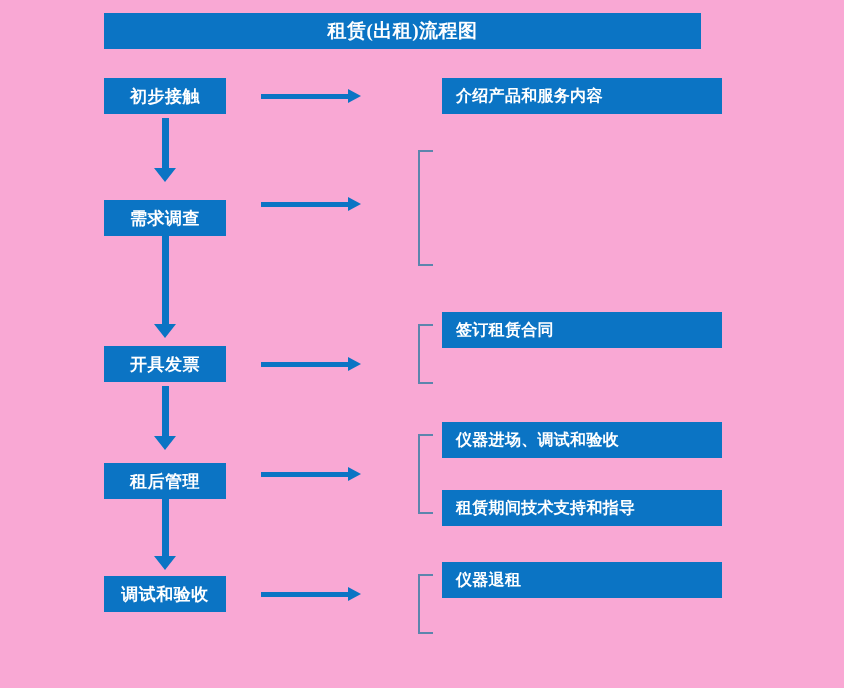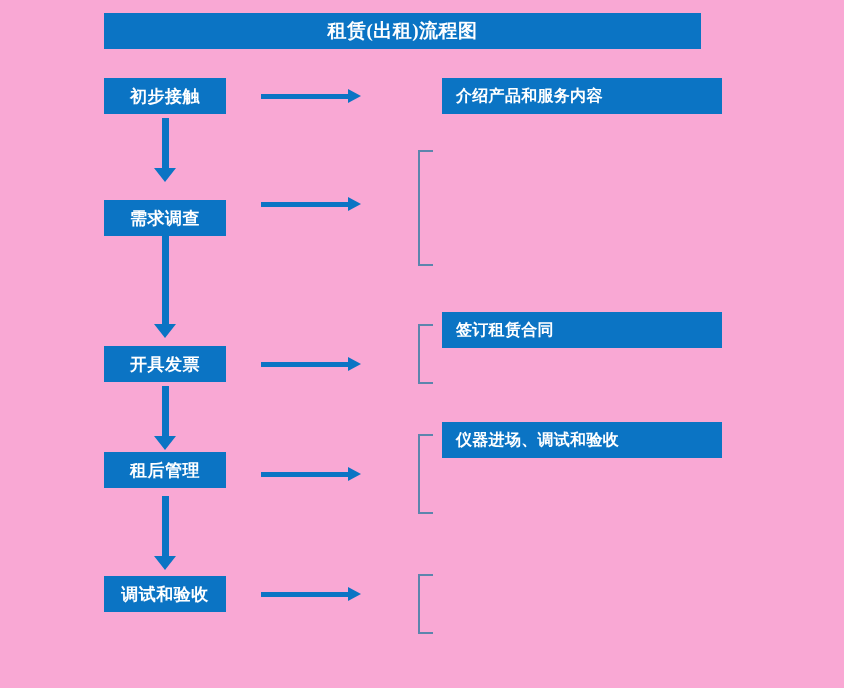--- a/index.html
+++ b/index.html
@@ -129,21 +129,21 @@
 </head>
 <body>
 
 <div id="canvas">
 
   <div class="title-bar">租赁(出租)流程图</div>
 
   <div class="stage-box" style="top:78px">初步接触</div>
   <div class="stage-box" style="top:200px">需求调查</div>
   <div class="stage-box" style="top:346px">开具发票</div>
-  <div class="stage-box" style="top:452px">租后管理</div>
+  <div class="stage-box" style="top:463px">租后管理</div>
   <div class="stage-box" style="top:576px">调试和验收</div>
 
   <div class="varrow" style="left:154px; top:118px; height:64px">
     <div class="shaft" style="height:50px"></div>
     <div class="head" style="top:50px"></div>
   </div>
   <div class="varrow" style="left:154px; top:226px; height:112px">
     <div class="shaft" style="height:98px"></div>
     <div class="head" style="top:98px"></div>
   </div>
@@ -178,14 +178,16 @@
   </div>
 
   <div class="bracket" style="left:418px; top:150px; height:116px"></div>
   <div class="bracket" style="left:418px; top:324px; height:60px"></div>
   <div class="bracket" style="left:418px; top:434px; height:80px"></div>
   <div class="bracket" style="left:418px; top:574px; height:60px"></div>
 
   <div class="detail-box" style="top:78px">介绍产品和服务内容</div>
   <div class="detail-box" style="top:312px">签订租赁合同</div>
   <div class="detail-box" style="top:422px">仪器进场、调试和验收</div>
+  <div class="detail-box" style="top:490px">租赁期间技术支持和指导</div>
+  <div class="detail-box" style="top:562px">仪器退租</div>
 
 </div>
 
 </body></html>

